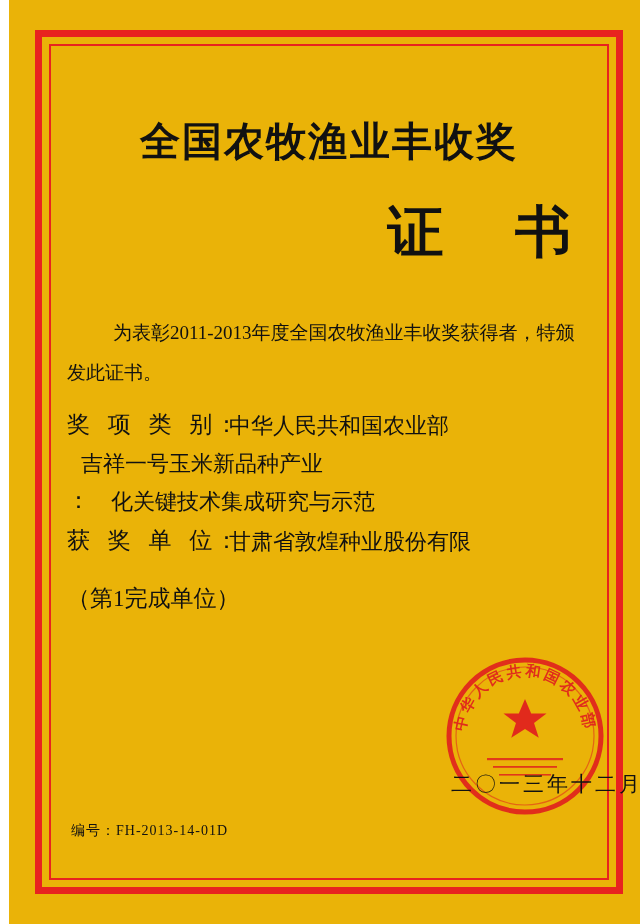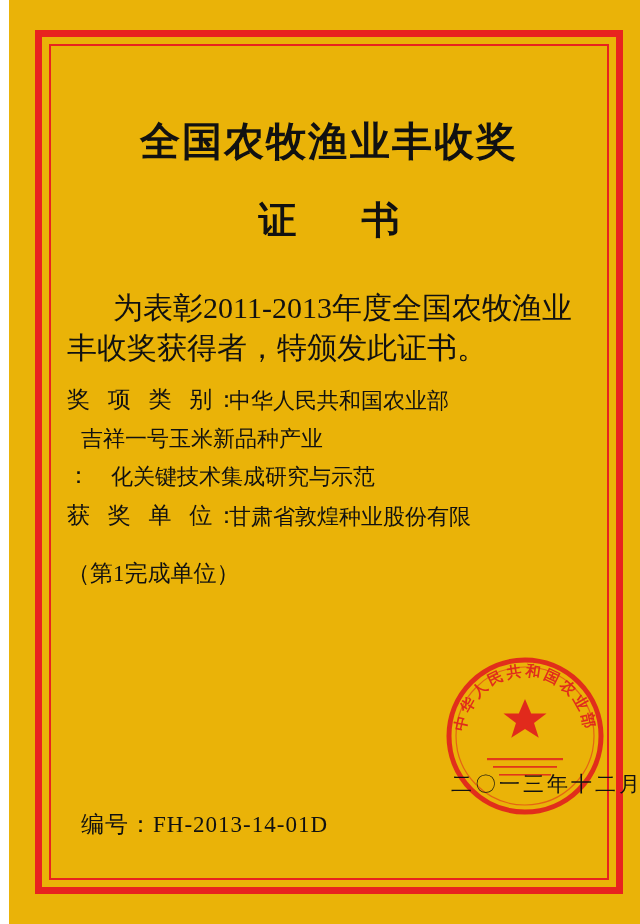--- a/index.html
+++ b/index.html
@@ -56,41 +56,41 @@
     text-align: center;
     font-size: 40px;
     font-weight: bold;
     letter-spacing: 2px;
     color: #111;
     margin-top: 58px;
     font-family: "DejaVu Serif", "Liberation Serif", serif;
   }
 
   .title-sub {
-    text-align: center;
-    font-size: 38px;
+    text-align: right;
+    font-size: 56px;
     font-weight: bold;
     letter-spacing: 26px;
     text-indent: 26px;
     color: #111;
     margin-top: 26px;
     font-family: "DejaVu Serif", "Liberation Serif", serif;
   }
 
   .body-text {
     margin-top: 42px;
     font-size: 23px;
     line-height: 40px;
     color: #111;
     padding: 0 6px;
   }
 
   .para {
     text-indent: 46px;
-    font-size: 30px;
+    font-size: 19px;
     line-height: 40px;
   }
 
   .field-rows {
     margin-top: 12px;
   }
 
   .field-row {
     display: flex;
     align-items: flex-end;
@@ -145,23 +145,23 @@
     top: 714px;
     width: 230px;
     text-align: right;
     font-size: 21px;
     letter-spacing: 3px;
     color: #111;
   }
 
   .serial {
     position: absolute;
-    left: 20px;
+    left: 10px;
     bottom: 28px;
-    font-size: 23px;
+    font-size: 14px;
     letter-spacing: 1px;
     color: #111;
   }
 </style>
 </head>
 <body>
 
 <div class="certificate">
 
   <div class="border-outer"></div>

